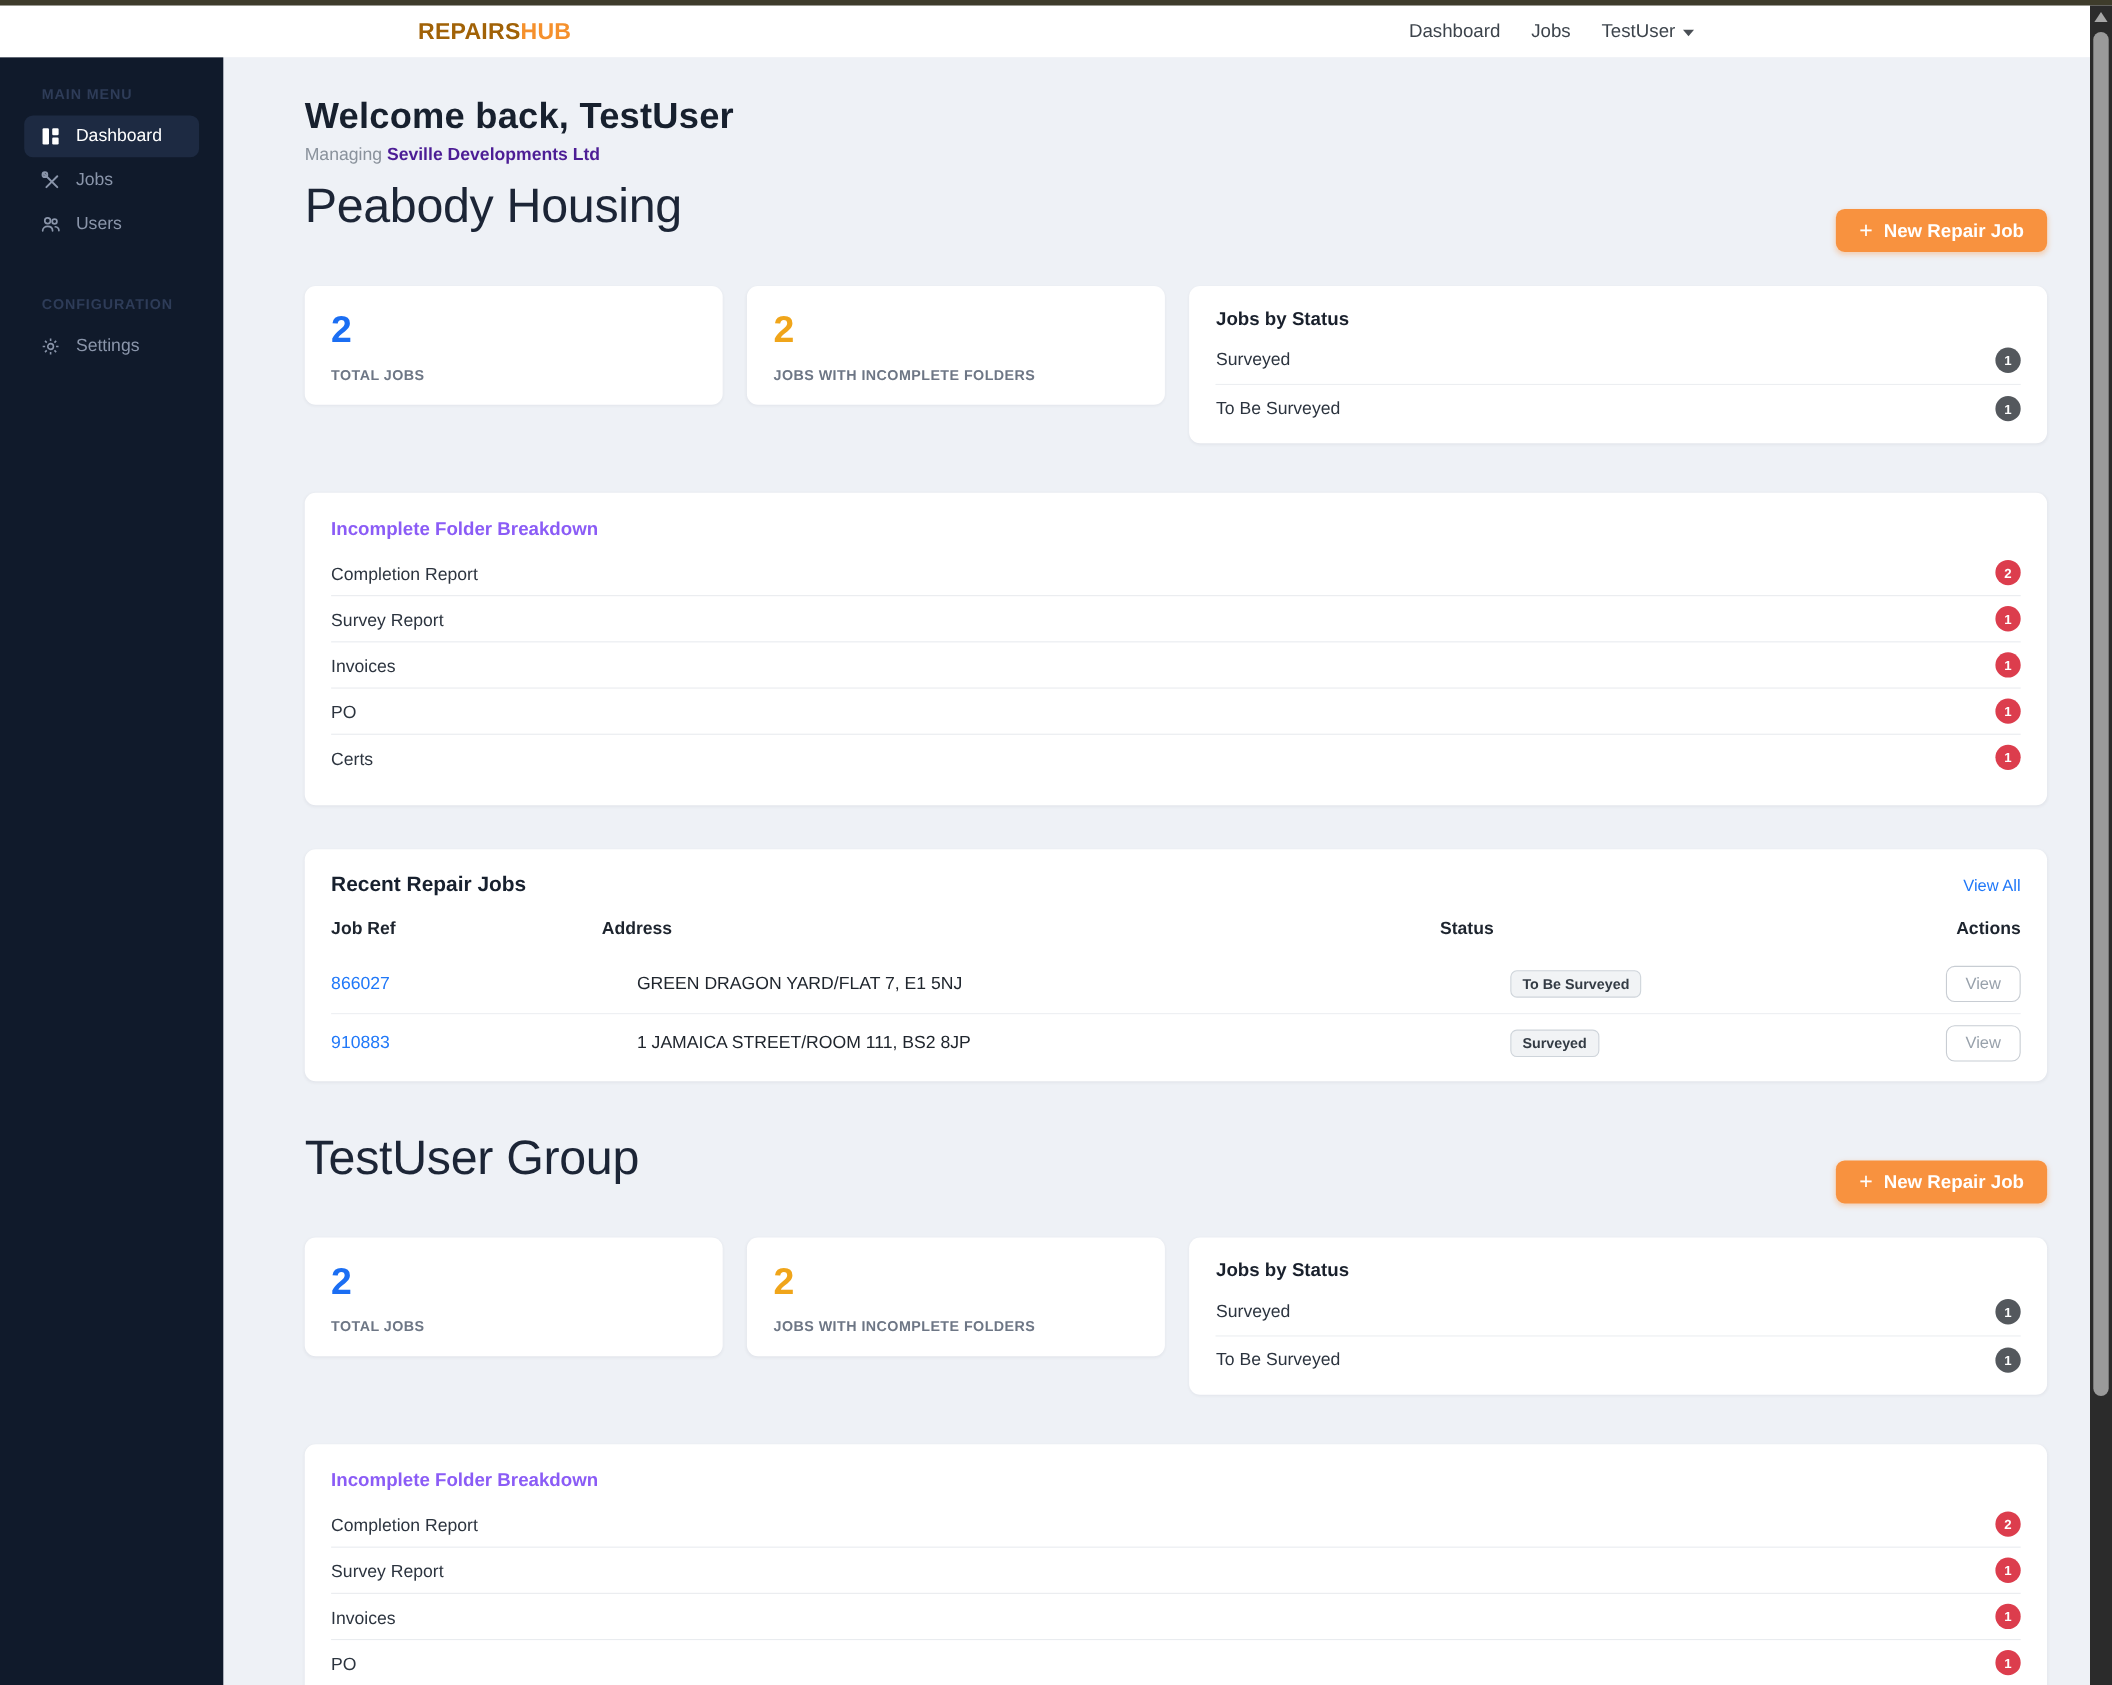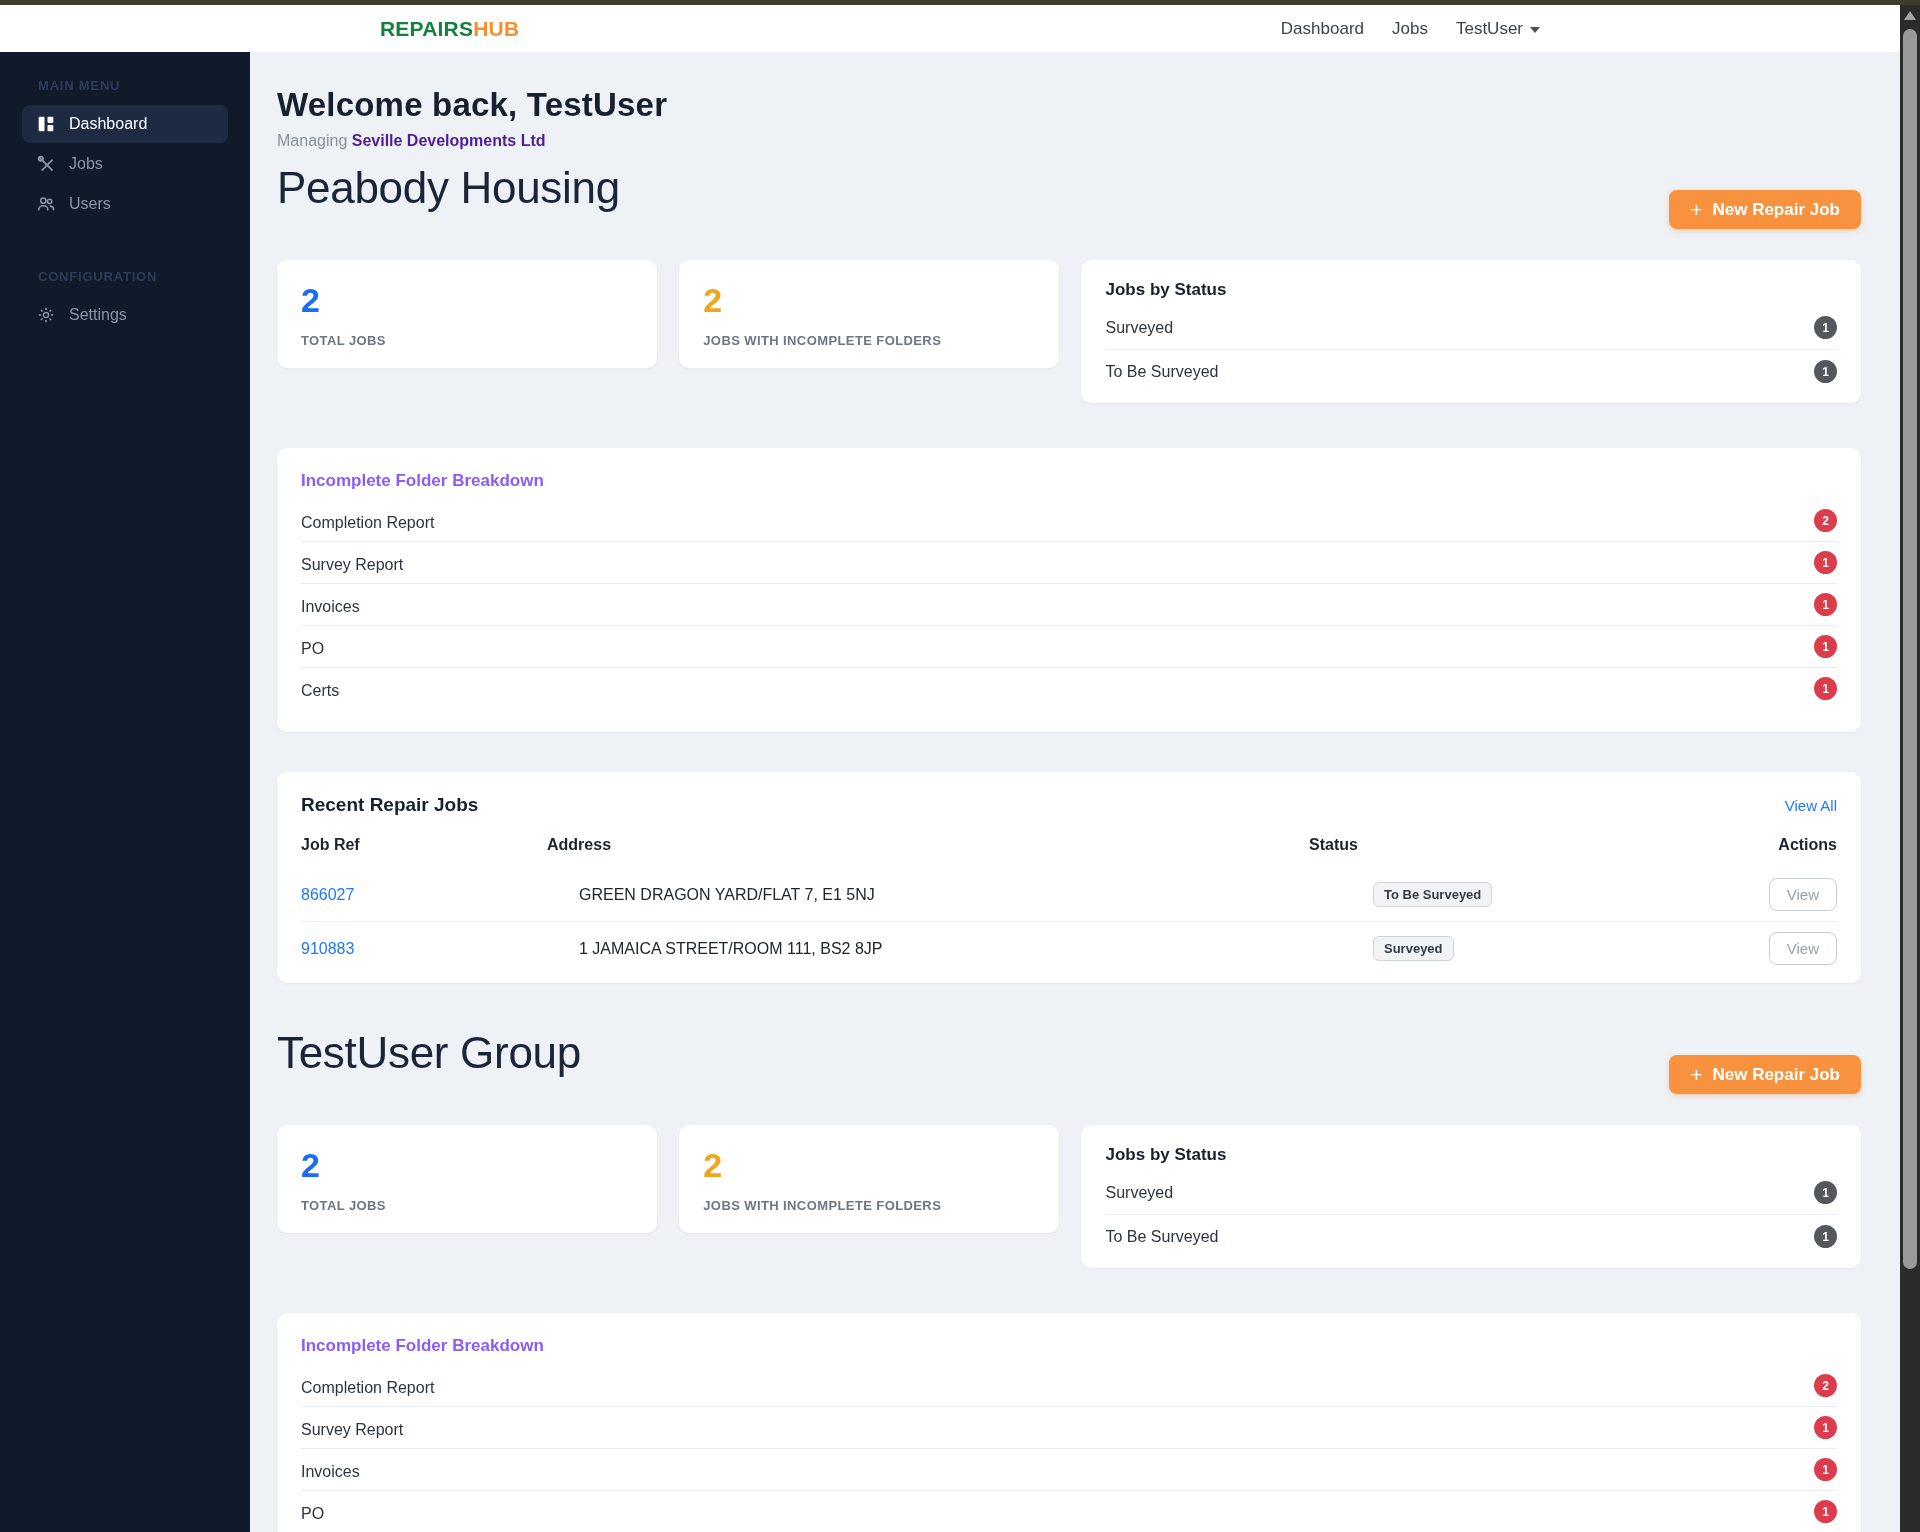--- a/index.html
+++ b/index.html
@@ -10,29 +10,29 @@
     position: relative;
     color: #1d242e;
   }
   
   .top-strip { position: absolute; top: 0; left: 0; width: 100%; height: 5px; background: #3e3c2b; z-index: 60; }
 
   
   .navbar { position: absolute; top: 5px; left: 0; width: 100%; height: 47px; background: #ffffff; z-index: 40; }
   .nav-inner { width: 1160px; margin: 0 auto; height: 100%; display: flex; align-items: center; justify-content: space-between; }
   .logo { font-size: 21px; font-weight: 800; letter-spacing: .2px; cursor: pointer; }
-  .logo .lg-primary { color: #15803d; }
+  .logo .lg-primary { color: #a16207; }
   .logo .lg-accent { color: #f5902c; }
   .nav-links { display: flex; align-items: center; gap: 28px; }
   .nav-link { font-size: 17px; color: #3c434b; text-decoration: none; cursor: pointer; }
   .user-menu { display: flex; align-items: center; gap: 7px; font-size: 17px; color: #3c434b; cursor: pointer; }
   .caret { width: 0; height: 0; border-left: 5px solid transparent; border-right: 5px solid transparent; border-top: 6px solid #4a4f55; margin-top: 2px; }
 
   
-  .sidebar { position: absolute; top: 52px; left: 0; bottom: 0; width: 250px; background: #101a2b; padding-top: 26px; z-index: 30; }
+  .sidebar { position: absolute; top: 52px; left: 0; bottom: 0; width: 203px; background: #101a2b; padding-top: 26px; z-index: 30; }
   .side-label { margin: 0 0 12px 38px; font-size: 13px; font-weight: 700; letter-spacing: .8px; color: #2e3c58; }
   .side-label.second { margin-top: 46px; }
   .side-item { display: flex; align-items: center; gap: 14px; margin: 2px 22px; padding: 10px 15px; border-radius: 8px; color: #8a95aa; font-size: 16px; cursor: pointer; }
   .side-item.active { background: #1d2a42; color: #ffffff; font-weight: 500; }
   .side-item svg { width: 18px; height: 18px; flex: 0 0 auto; }
 
   
   .content { position: absolute; top: 52px; left: 234px; right: 0; bottom: 0; padding: 34px 59px 0 43px; }
   .welcome { font-size: 33px; font-weight: 800; color: #17202e; letter-spacing: .2px; }
   .managing { font-size: 16px; color: #8a929c; margin-top: 8px; }

